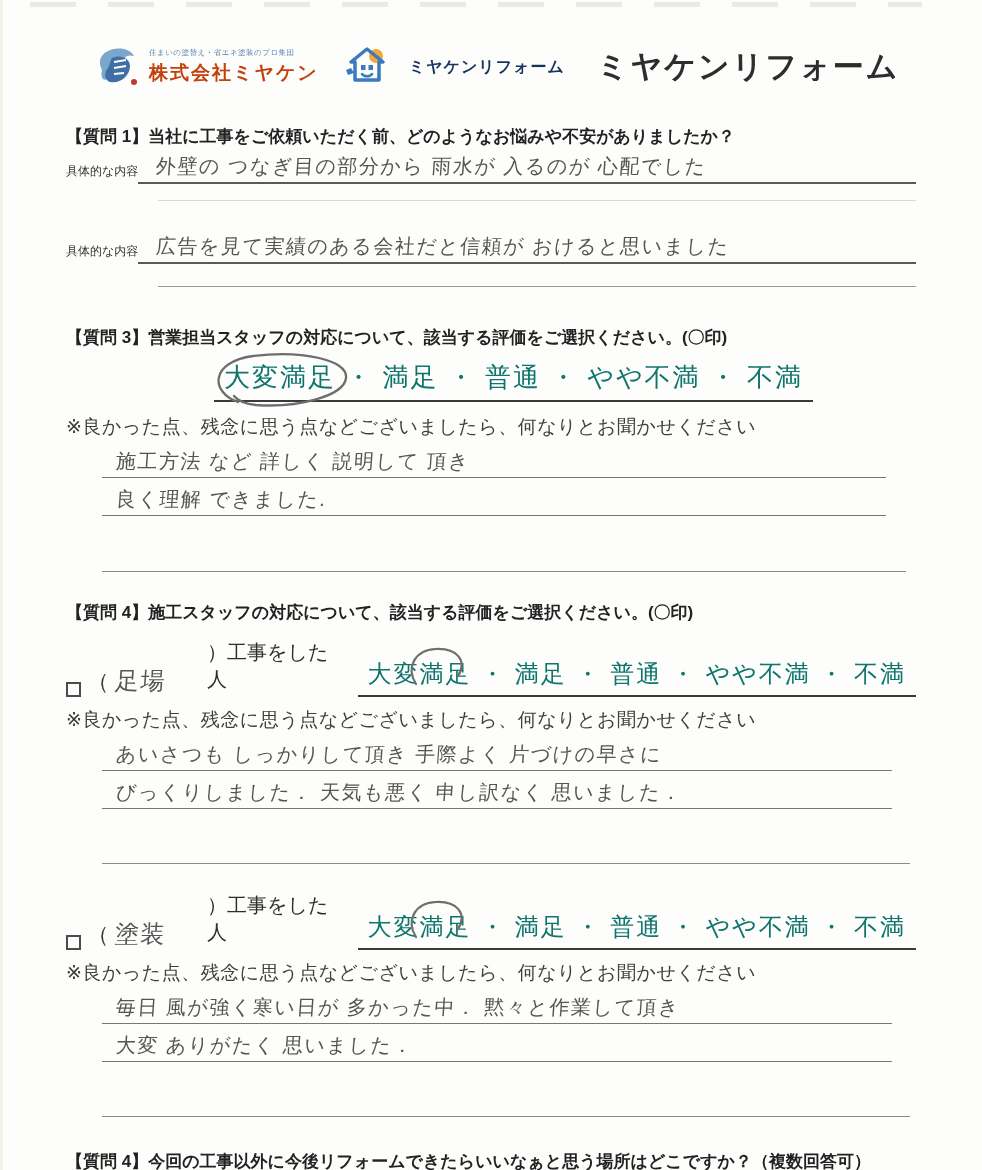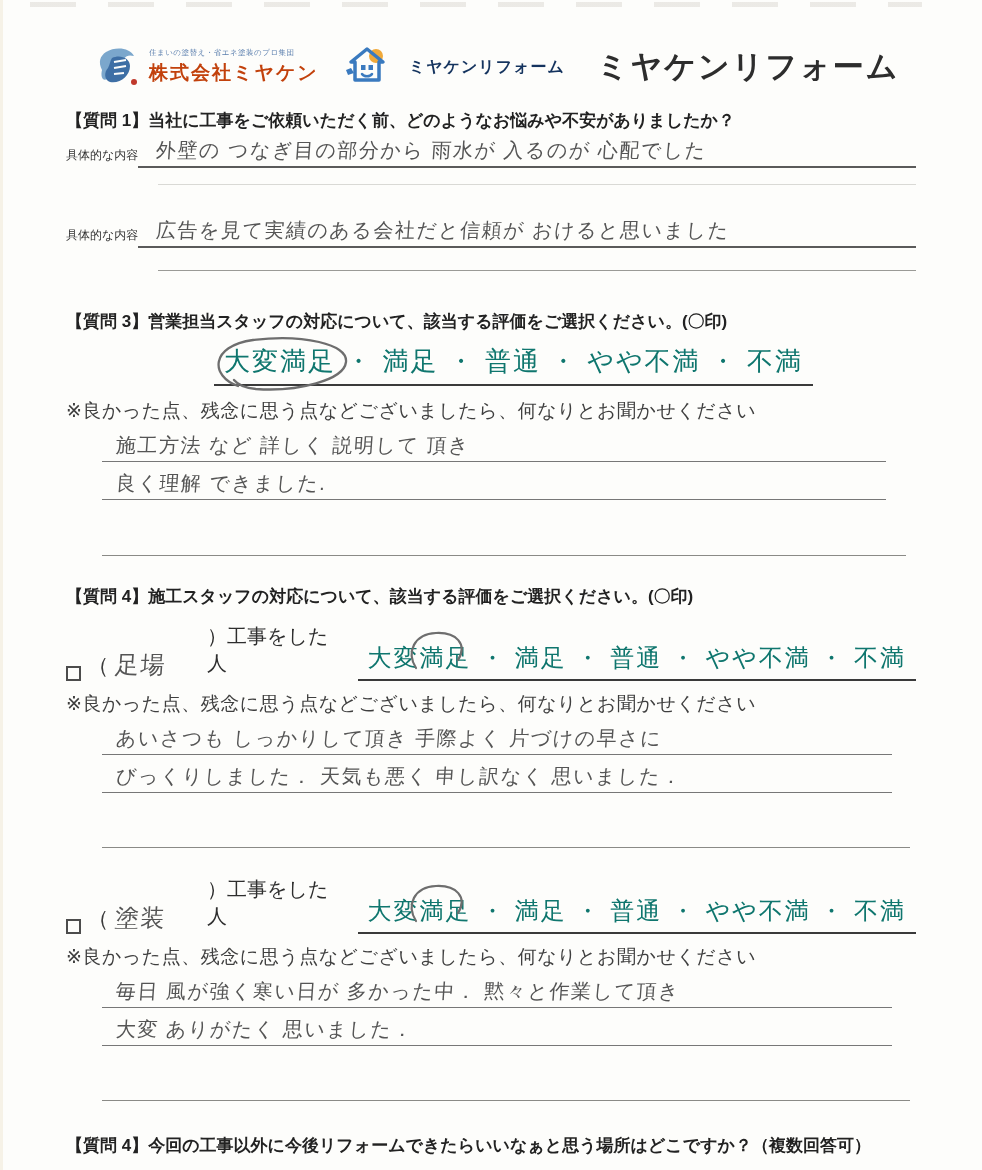--- a/index.html
+++ b/index.html
@@ -50,21 +50,21 @@
 
   
   .cb { display:inline-block; width:15px; height:15px; border:2px solid #4c4c4c; position:relative; flex:none; background:#fdfdfb; }
   .cb.checked::after {
     content:""; position:absolute; inset:-1px;
     background:linear-gradient(to top right, transparent 44%, #555 44%, #555 58%, transparent 58%);
   }
   .cb-item { display:flex; align-items:center; gap:5px; font-size:17.5px; color:#2e2e2e; }
 
   
-  .q1 { margin-top:20px; }
+  .q1 { margin-top:36px; }
   .q1 .faint-line { margin:16px 0 0 92px; opacity:.7; }
   .q2 { margin-top:32px; }
   .q2 .blank2 { margin:22px 0 0 92px; border-bottom:1.5px solid #9a9a96; }
   .q3 { margin-top:40px; }
   .q3 .scale-row { margin:8px 0 0 148px; }
   .q3 .prompt { margin-top:12px; }
   .q3 .ruled { margin:8px 30px 0 36px; }
   .q3 .blank { margin:26px 10px 0 36px; border-color:#8a8a86; }
   .q4 { margin-top:30px; }
   .worktype-row { display:flex; align-items:flex-end; gap:6px; margin-top:14px; }

